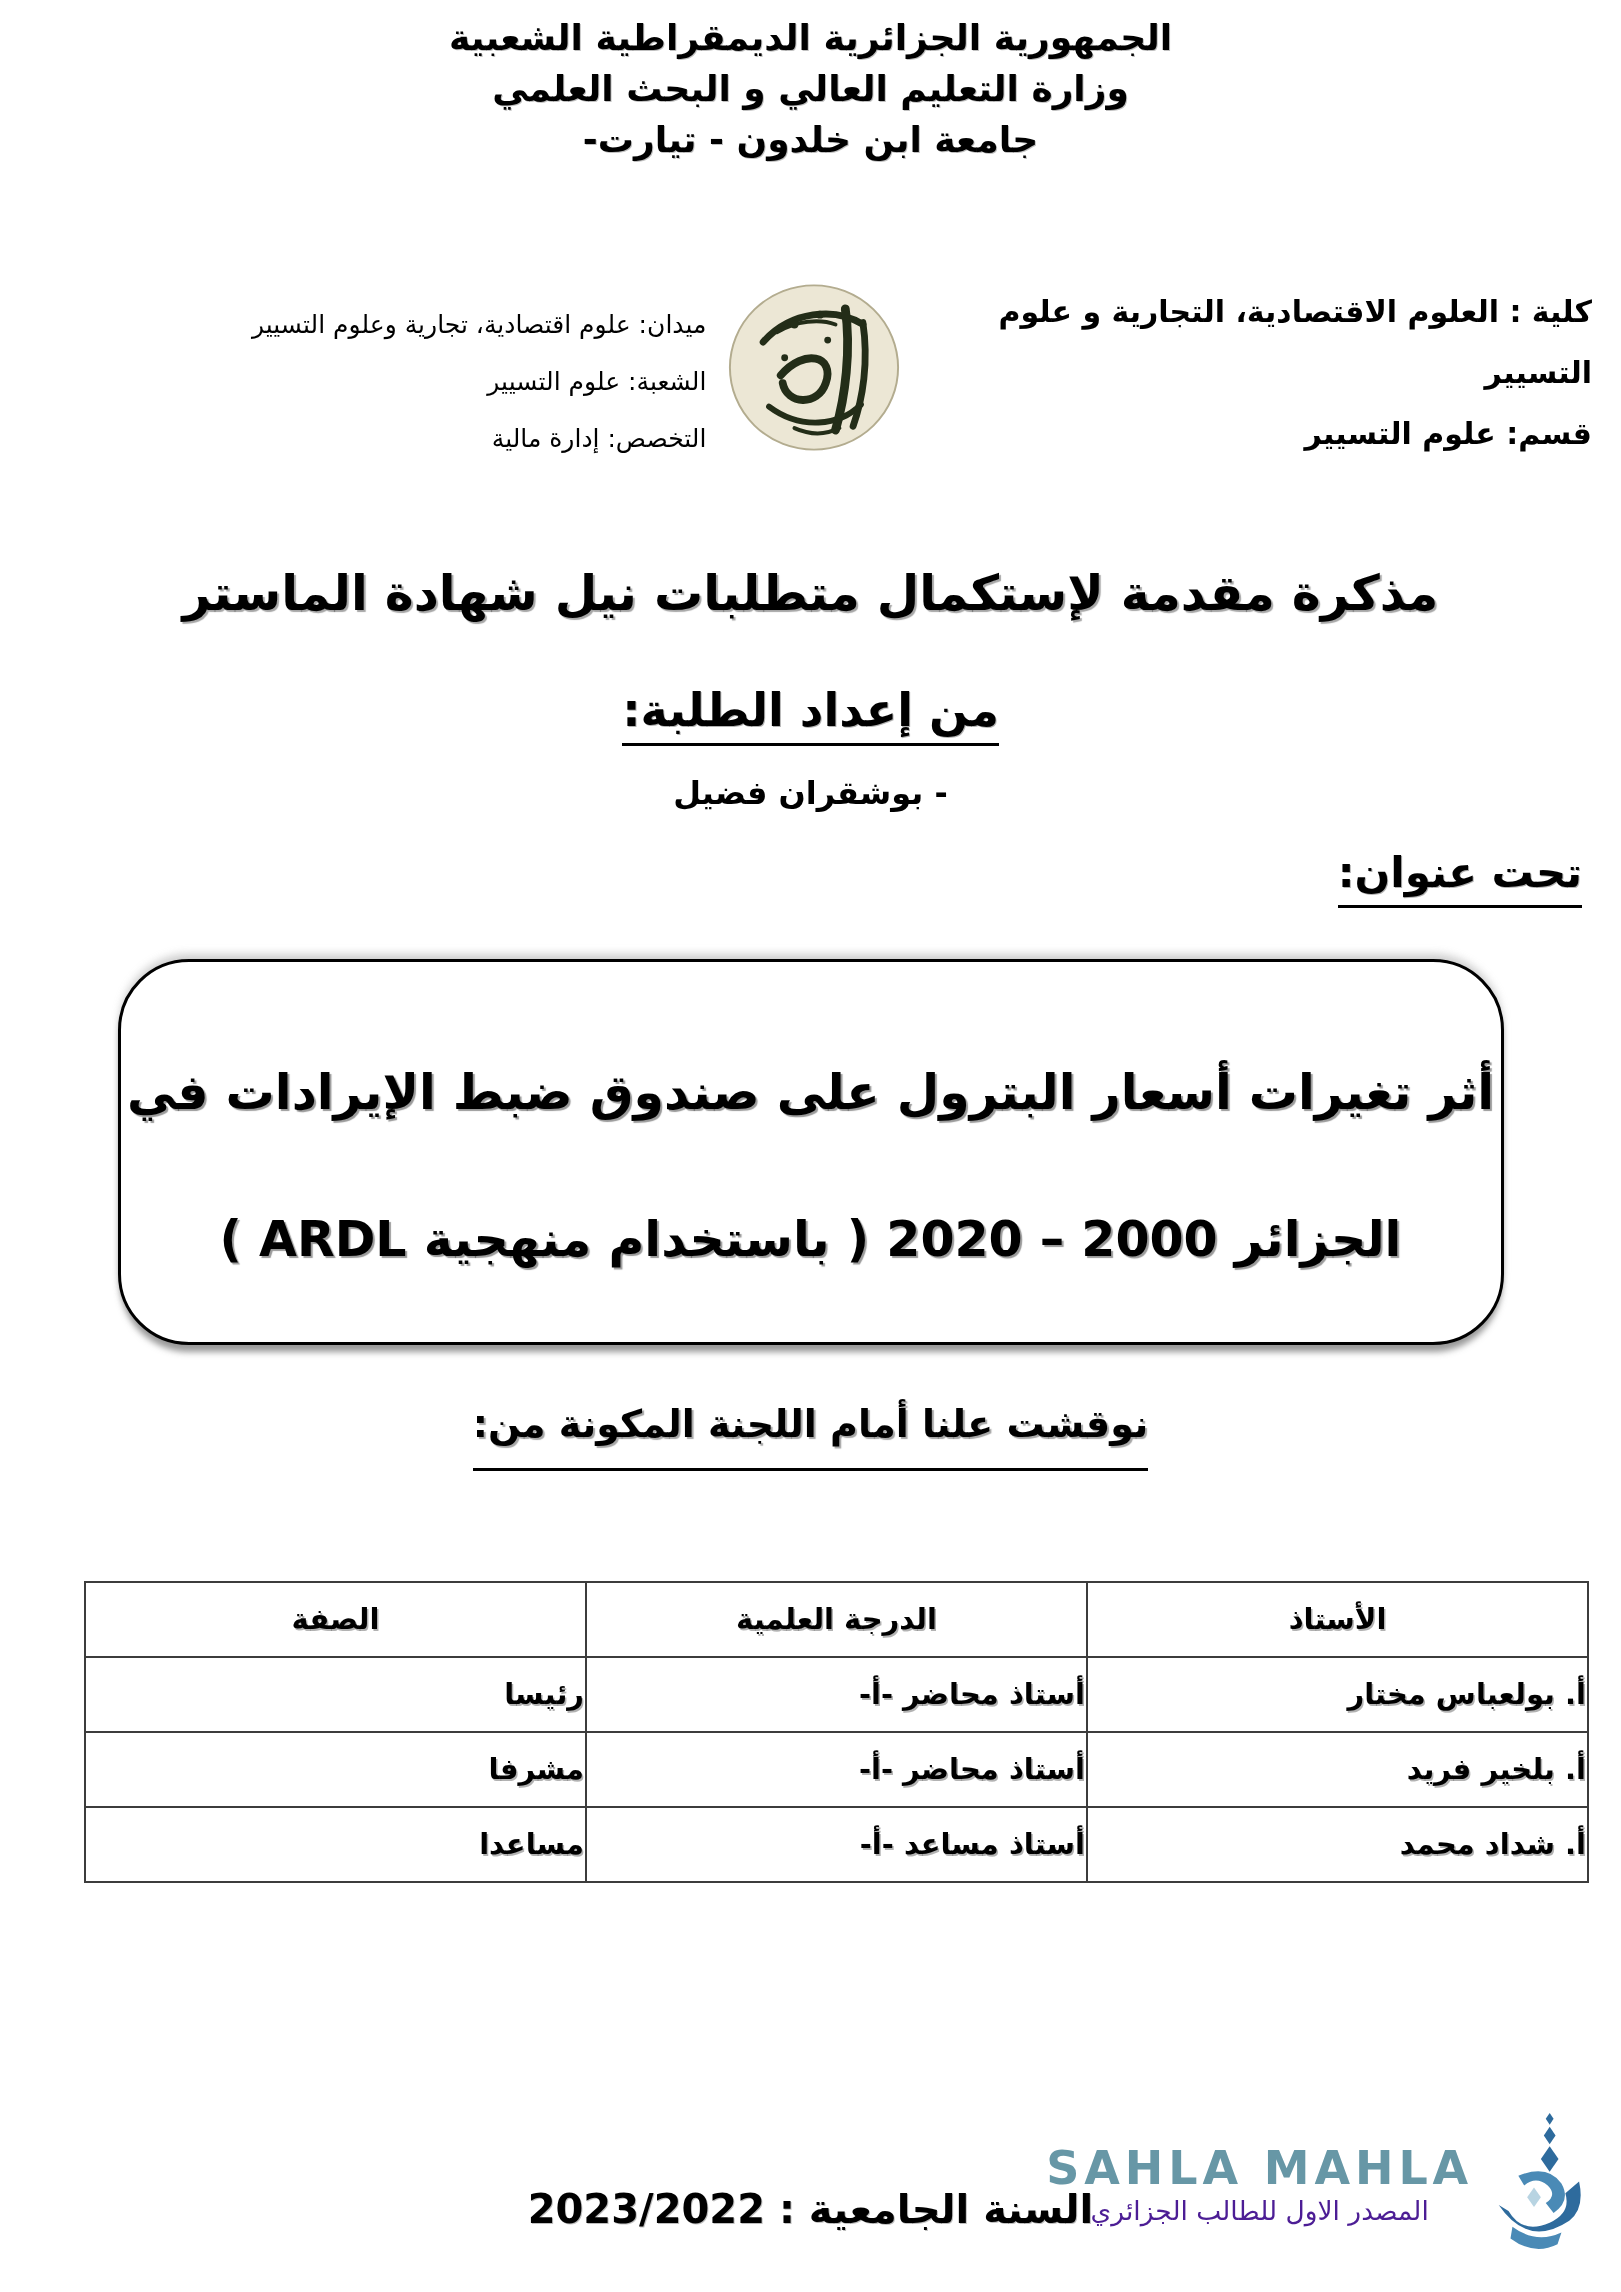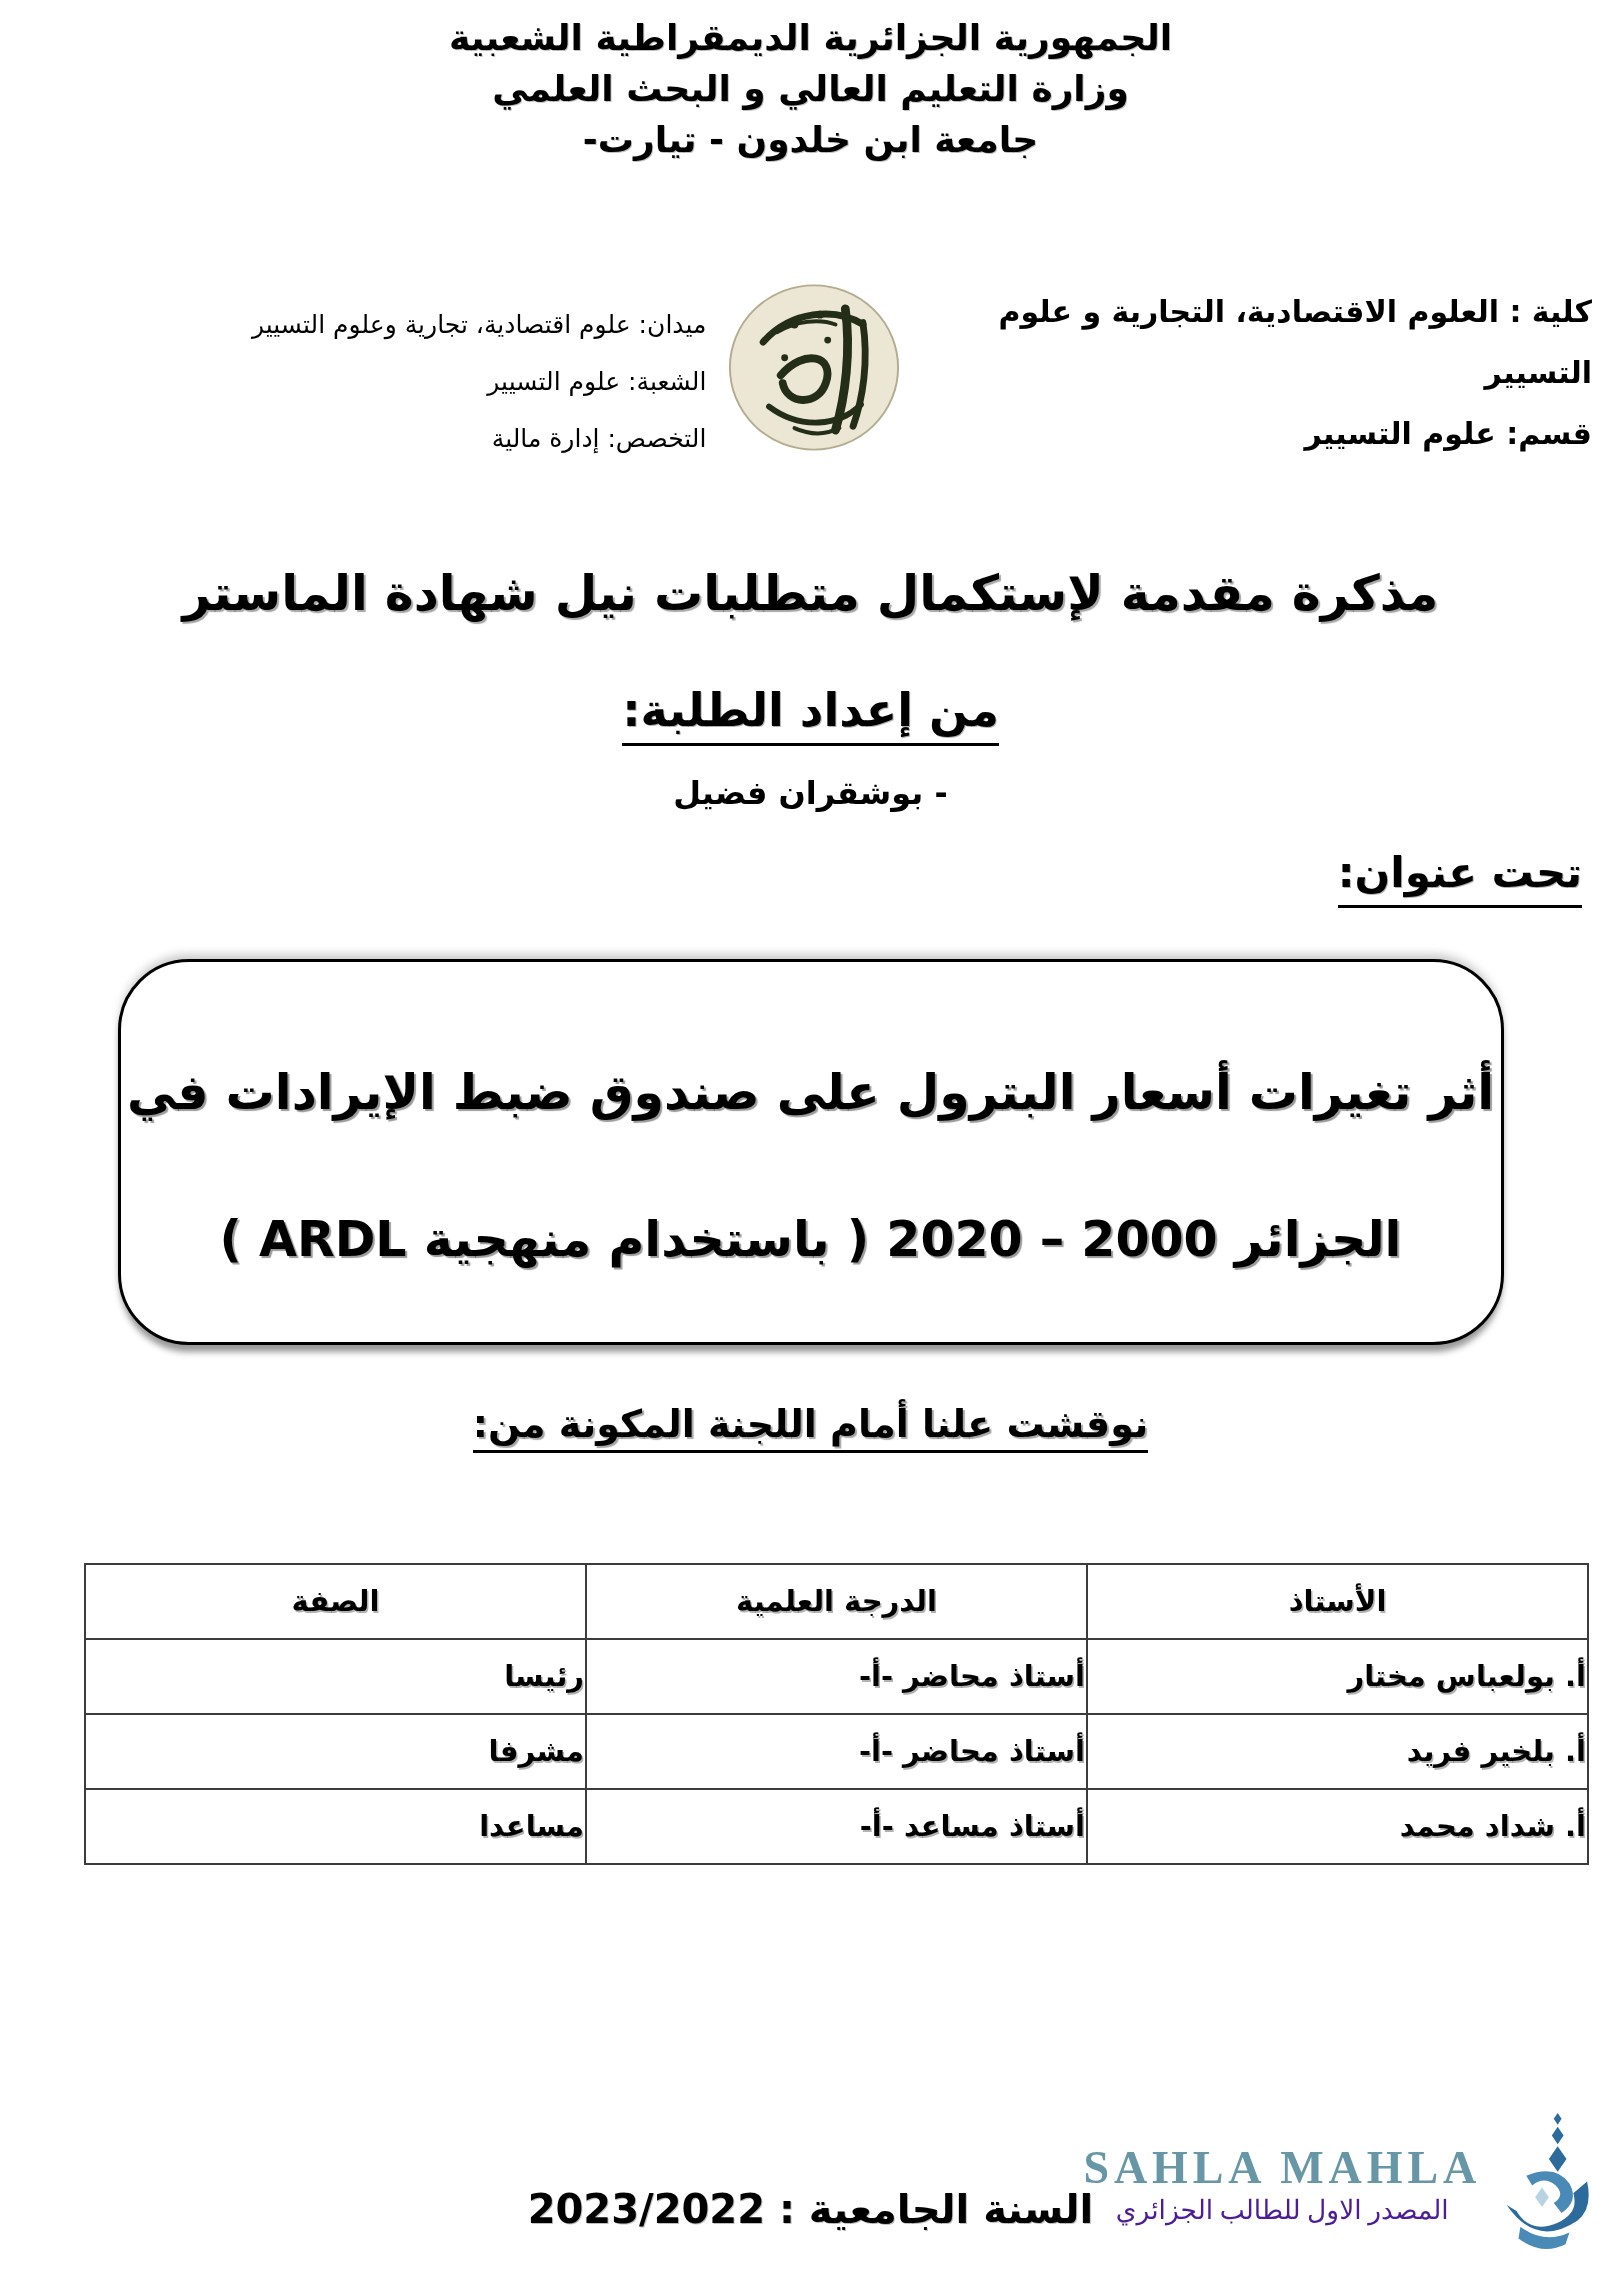--- a/index.html
+++ b/index.html
@@ -68,21 +68,21 @@
   }
   .title-box .t-line{
     font-size:49px;font-weight:bold;line-height:147px;
     text-shadow:2px 2px 1px rgba(0,0,0,.4);
     white-space:nowrap;
   }
   
   .committee-heading{margin-top:57px;text-align:center;}
   .committee-heading span{
     display:inline-block;font-size:38px;font-weight:bold;
-    border-bottom:3.9px solid #000;padding-bottom:4px;
+    border-bottom:3.9px solid #000;padding-bottom:22px;
     text-shadow:2px 2px 1px rgba(0,0,0,.35);
     text-align:center;
   }
   table.committee{
     margin:110px 0 0 0;
     margin-right:32px;
     width:1505px;
     border-collapse:collapse;
     table-layout:fixed;
   }
@@ -92,22 +92,22 @@
     font-size:29px;font-weight:bold;
     text-shadow:1.5px 1.5px 0 rgba(0,0,0,.3);
   }
   
   .footer-year{
     position:absolute;bottom:61px;left:0;width:100%;
     text-align:center;font-size:40px;font-weight:bold;
     text-shadow:1px 1px 0 rgba(0,0,0,.25);
   }
   .sahla{
-    position:absolute;right:24px;bottom:35px;
-    display:flex;align-items:center;direction:ltr;font-family:Liberation Serif, serif;
+    position:absolute;right:32px;bottom:35px;
+    display:flex;align-items:center;direction:ltr;
   }
   .sahla-text{text-align:center;margin-right:5.9px;}
   .sahla-brand{
     font-size:46px;font-weight:bold;letter-spacing:4.9px;
     color:#6797a6;line-height:49px;
   }
   .sahla-tagline{
     font-size:26.5px;color:#4c1d95;margin-top:2px;direction:rtl;
   }
 </style>

